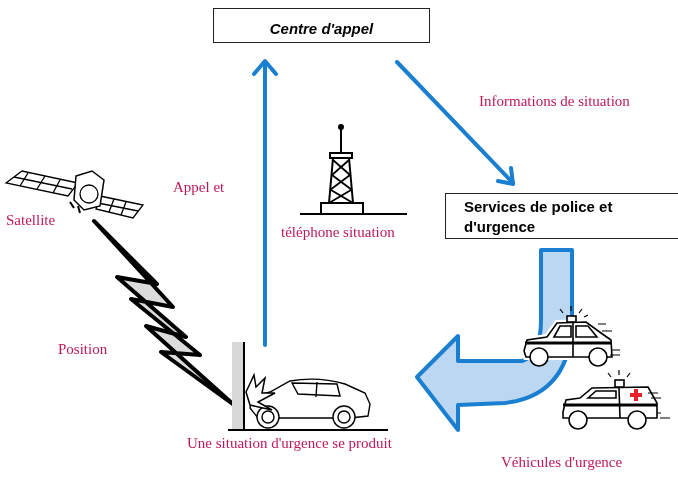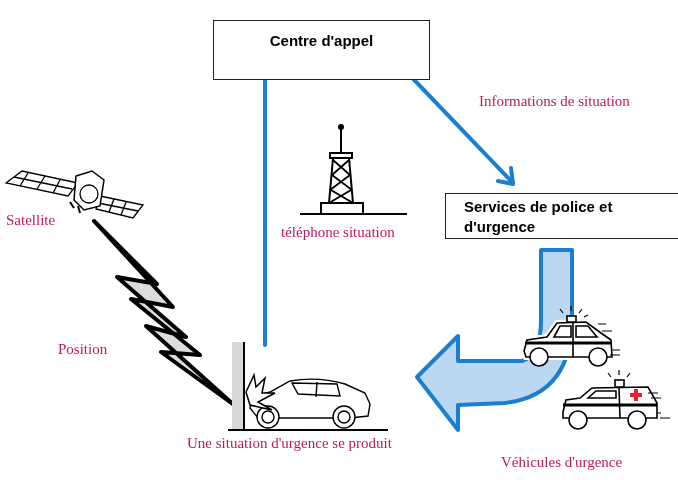--- a/index.html
+++ b/index.html
@@ -16,21 +16,21 @@
     .box {
       position: absolute;
       border: 1.5px solid #222;
       background: #fff;
       font-family: "Liberation Sans", sans-serif;
       font-weight: bold;
       font-size: 15px;
       color: #000;
       box-sizing: border-box;
     }
-    #box-call-centre { left: 213px; top: 20px; width: 217px; height: 60px; text-align: center; line-height: 39px; }
+    #box-call-centre { left: 213px; top: 8px; width: 217px; height: 35px; text-align: center; line-height: 39px; font-style: italic; }
     #box-services { left: 445px; top: 193px; width: 268px; height: 46px; padding: 3px 0 0 18px; line-height: 20px; }
   </style>
 </head>
 <body>
 
 <svg id="canvas" viewBox="0 0 678 480" xmlns="http://www.w3.org/2000/svg">
   <defs>
     <marker id="arrowhead" markerWidth="10" markerHeight="10" refX="5" refY="5" orient="auto" markerUnits="userSpaceOnUse" viewBox="0 0 10 10">
     </marker>
   </defs>
@@ -122,19 +122,20 @@
   <span>Centre d'appel</span>
 </div>
 <div id="box-services" class="box">
   <div>Services de police et</div>
   <div>d'urgence</div>
 </div>
 
 <div class="label" style="left:6px; top:210px;">Satellite</div>
 <div class="label" style="left:58px; top:339px;">Position</div>
 <div class="label" style="left:173px; top:177px;">
+  <div>Appel et</div>
 </div>
 <div class="label" style="left:281px; top:222px;">
   <div>téléphone situation</div>
 </div>
 <div class="label" style="left:479px; top:91px;">Informations de situation</div>
 <div class="label" style="left:187px; top:433px;">Une situation d'urgence se produit</div>
 <div class="label" style="left:501px; top:452px;">Véhicules d'urgence</div>
 
 </body></html>

